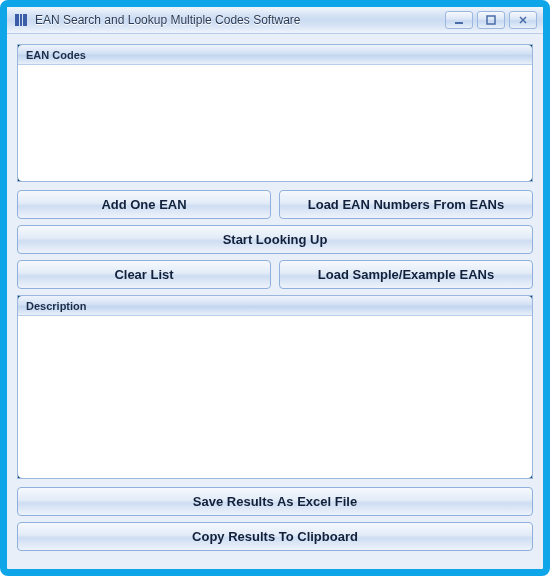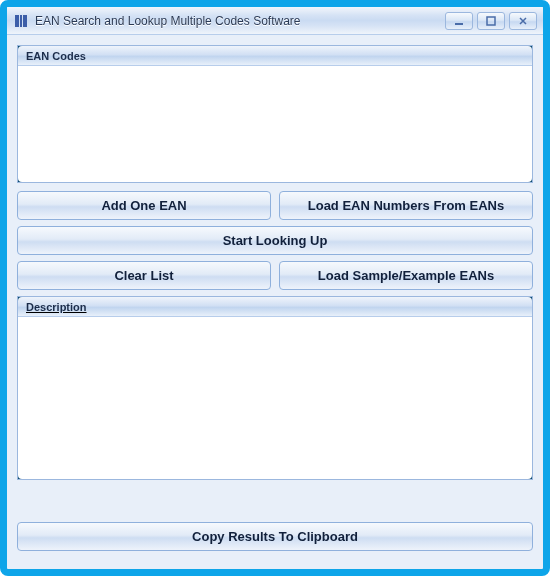--- a/index.html
+++ b/index.html
@@ -69,21 +69,21 @@
     padding: 0 8px;
     font-weight: bold;
     color: #1b2c4a;
   }
   .panel-body {
     background: #fff;
     border-radius: 0 0 4px 4px;
   }
   .panel-codes { height: 138px; }
   .panel-codes .panel-body { height: 116px; }
-  .panel-desc { height: 184px; text-decoration: underline; }
+  .panel-desc { height: 184px; }
   .panel-desc .panel-body { height: 162px; }
   .btn-row {
     display: flex; gap: 8px;
     margin-bottom: 6px;
   }
   .btn, .btn-full {
     height: 29px;
     border: 1px solid #8fb0dc;
     border-radius: 4px;
     background: linear-gradient(to bottom, #f6f9fd 0%, #e2ebf7 45%, #ceddf2 55%, #eef3fb 100%);
@@ -149,19 +149,20 @@
     </div>
 
     <div class="panel panel-desc">
       <div class="panel-header">Description</div>
       <div class="panel-body"></div>
     </div>
 
     <div class="spacer"></div>
 
     <div class="btn-row">
+      <div class="btn">Save Results As Excel File</div>
     </div>
     <div class="btn-row" style="margin-bottom:8px">
       <div class="btn">Copy Results To Clipboard</div>
     </div>
 
   </div>
 </div>
 
 </body></html>

